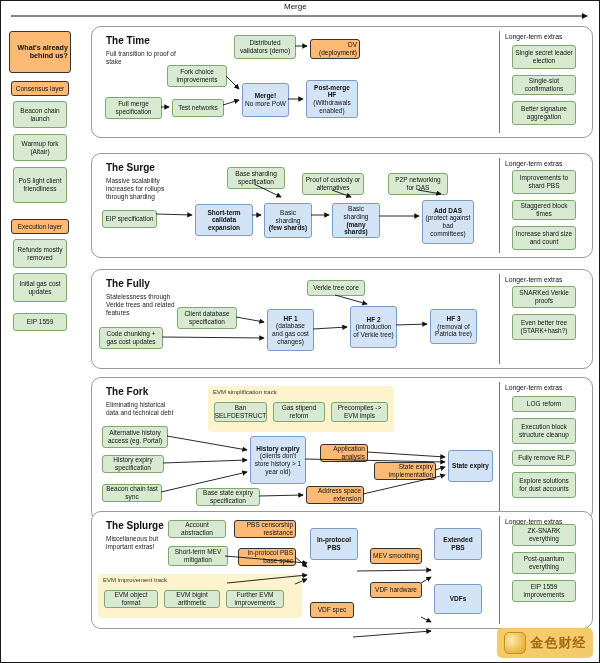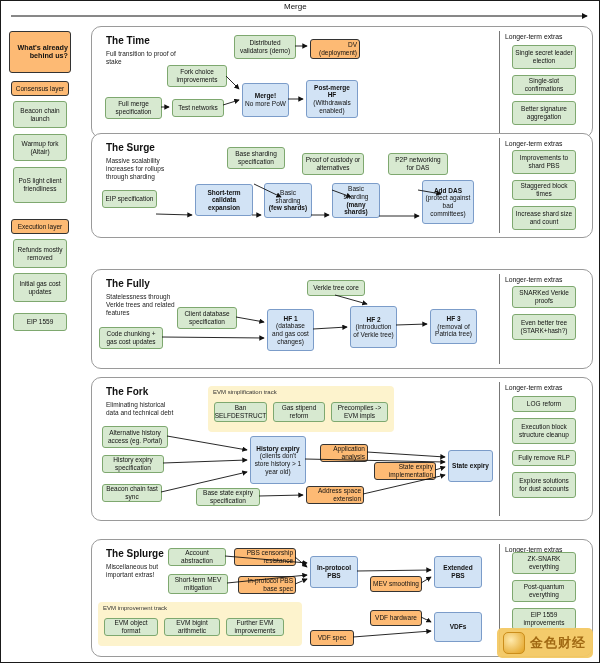--- a/index.html
+++ b/index.html
@@ -28,21 +28,21 @@
   .green { background:var(--green,#d7e9d0); border-color:var(--green-border,#7ea86f); }
   .blue  { background:var(--blue,#d2e3f5);  border-color:var(--blue-border,#7b9cc9); }
   .white { background:#fdba74; border-color:#333;text-align:right; }
   .extra { left:420px; width:64px; }
   .zone { position:absolute; z-index:0; background:var(--yellow,#fdf3cd); border-radius:4px; }
   .zone-label { position:absolute; top:3px; left:5px; font-size:6px; color:#333; white-space:nowrap; }
   .side-title { font-weight:bold; font-size:7.2px; }
   .watermark {
     position:absolute; left:496px; top:627px; width:96px; height:30px; z-index:5;
     background:var(--gold,#f4c964); border-radius:5px; opacity:.95;
-    display:flex; align-items:center; gap:5px; padding:4px 6px; box-sizing:border-box;
+    display:flex; align-items:center; gap:5px; padding:4px 6px; box-sizing:border-box;justify-content:center;
   }
   .wm-logo { width:20px; height:20px; border-radius:5px; flex:0 0 auto;
     background:radial-gradient(circle at 35% 35%, #ffe9a8, #e09b12); border:1px solid #c9880f; }
   .wm-text { font-size:13px; font-weight:bold; color:#9c6207; letter-spacing:1px; white-space:nowrap; }
 </style>
 </head>
 <body>
 
 <div class="canvas">
 
@@ -106,21 +106,21 @@
         <span>Single secret leader election</span>
       </div>
     <div class="box green extra" style="top:48px;height:20px">
         <span>Single-slot confirmations</span>
       </div>
     <div class="box green extra" style="top:74px;height:24px">
         <span>Better signature aggregation</span>
       </div>
   </div>
 
-  <div class="track" style="top:132px;height:105px">
+  <div class="track" style="top:152px;height:105px">
     <div class="track-title">The Surge</div>
     <div class="track-desc">Massive scalability increases for rollups through sharding</div>
     <div class="vdivider"></div>
     <div class="extras-title">Longer-term extras</div>
     <div class="box green" style="left:135px;top:13px;width:58px;height:22px">
         <span>Base sharding specification</span>
       </div>
     <div class="box green" style="left:210px;top:19px;width:62px;height:22px">
         <span>Proof of custody or alternatives</span>
       </div>
@@ -239,21 +239,21 @@
         <span>Execution block structure cleanup</span>
       </div>
     <div class="box green extra" style="top:72px;height:16px">
         <span>Fully remove RLP</span>
       </div>
     <div class="box green extra" style="top:94px;height:26px">
         <span>Explore solutions for dust accounts</span>
       </div>
   </div>
 
-  <div class="track" style="top:538px;height:118px">
+  <div class="track" style="top:510px;height:118px">
     <div class="track-title">The Splurge</div>
     <div class="track-desc">Miscellaneous but important extras!</div>
     <div class="vdivider"></div>
     <div class="extras-title">Longer-term extras</div>
     <div class="box green" style="left:76px;top:8px;width:58px;height:18px">
         <span>Account abstraction</span>
       </div>
     <div class="box white" style="left:142px;top:8px;width:62px;height:18px">
         <span>PBS censorship resistance</span>
       </div>

